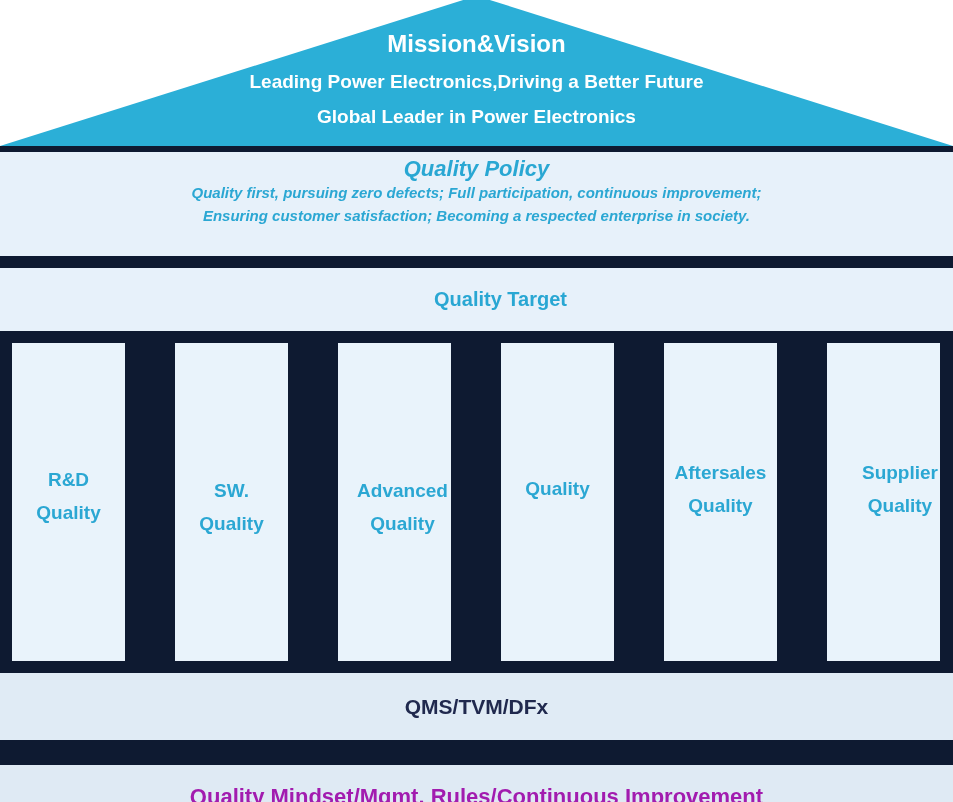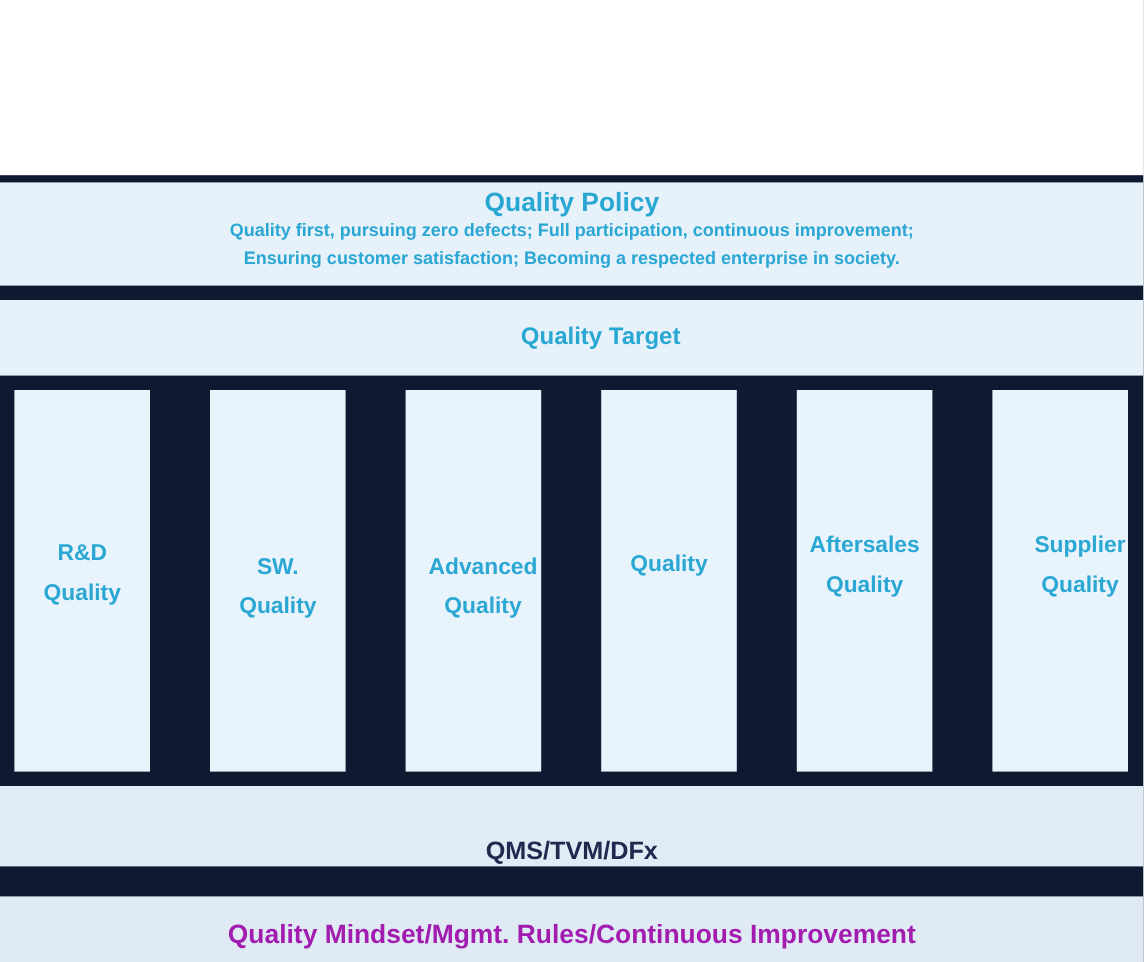--- a/index.html
+++ b/index.html
@@ -26,21 +26,21 @@
   
   .house-body {
     position:absolute; top:146px; left:0;
     width:953px; height:656px;
     background:#0e1a31;
     display:flex; flex-direction:column;
   }
   .bar { flex:none; }
   .h6 { height:6px; } .h12 { height:12px; } .h25 { height:25px; } .h5 { height:5px; }
   .band { flex:none; background:#e7f1fa; text-align:center; }
-  .band.policy { height:86px; padding-top:5px; }
+  .band.policy { height:104px; padding-top:5px;font-style:italic; }
   .policy-title { font-size:22px; line-height:24px; color:#29a7d3; }
   .policy-line  { font-size:15px; line-height:23px; color:#2ba7d3; }
   .policy-line:first-of-type { margin-top:9px; }
   .band.target {
     height:63px; display:flex; align-items:center; justify-content:center;
     font-size:20px; color:#29a7d3;padding-left:48px;
   }
   
   .pillars {
     flex:none; height:318px;
@@ -58,34 +58,39 @@
   }
   .pillar:nth-child(1) .pillar-label { transform:translateY(-6px); }
   .pillar:nth-child(2) .pillar-label { transform:translateY(5px); }
   .pillar:nth-child(3) .pillar-label { transform:translateY(5px);margin-left:16px; }
   .pillar:nth-child(4) .pillar-label { transform:translateY(-14px); }
   .pillar:nth-child(5) .pillar-label { transform:translateY(-13px); }
   .pillar:nth-child(6) .pillar-label { transform:translateY(-13px);margin-left:33px; }
   
   .band.qms {
     height:67px; background:#e0ebf5;
-    display:flex; align-items:flex-end; justify-content:center;
+    display:flex; align-items:center; justify-content:center;
     font-size:21px; color:#20294e;
   }
   .band.base {
     height:64px; background:#dfeaf4;
     display:flex; align-items:center; justify-content:center;
     font-size:22px; color:#a21caf;
   }
 </style>
 </head>
 <body>
 
 <div class="stage">
 
+  <div class="roof">
+    <div class="roof-title">Mission&amp;Vision</div>
+    <div class="roof-line">Leading Power Electronics,Driving a Better Future</div>
+    <div class="roof-line">Global Leader in Power Electronics</div>
+  </div>
 
   <div class="house-body">
 
     <div class="bar h6"></div>
 
     <div class="band policy">
       <div class="policy-title">Quality Policy</div>
       <div class="policy-line">Quality first, pursuing zero defects; Full participation, continuous improvement;</div>
       <div class="policy-line">Ensuring customer satisfaction; Becoming a respected enterprise in society.</div>
     </div>

